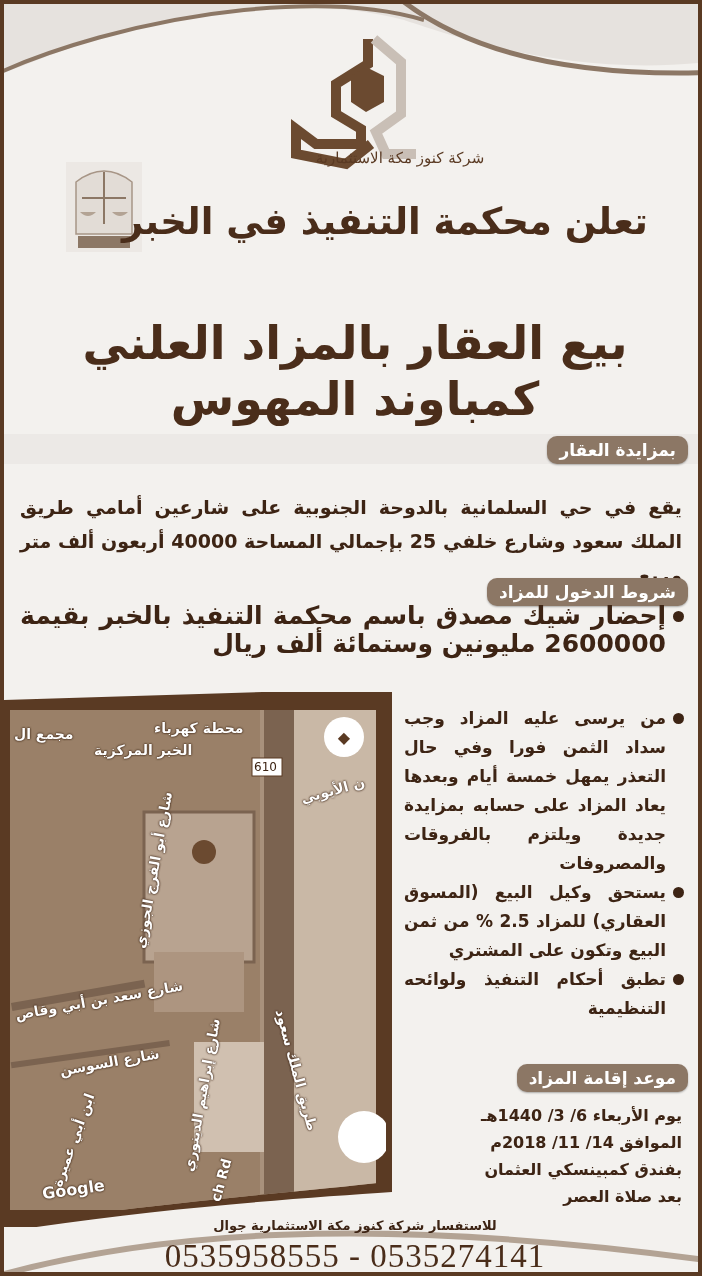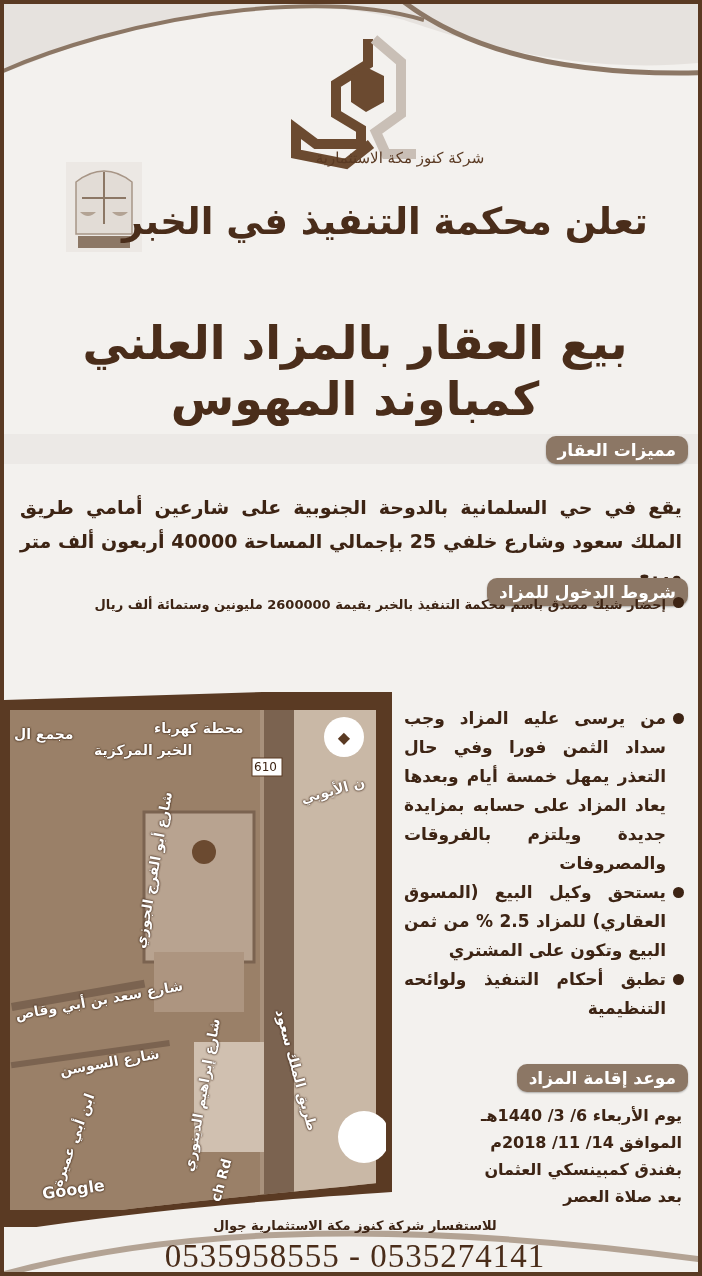--- a/index.html
+++ b/index.html
@@ -54,26 +54,26 @@
     </svg>
   </div>
 
   <div class="headline">تعلن محكمة التنفيذ في الخبر</div>
 
   <div class="title1">بيع العقار بالمزاد العلني</div>
   <div class="title2">كمباوند المهوس</div>
 
   <div class="bg-band" style="top:430px;height:30px;opacity:.5;"></div>
 
-  <div class="pill" style="right:10px;top:432px;">مميزات العقار</div>
+  <div class="pill" style="right:10px;top:432px;">بمزايدة العقار</div>
   <div class="para" style="top:474px;left:16px;margin-top:12px;">يقع في حي السلمانية بالدوحة الجنوبية على شارعين أمامي طريق الملك سعود وشارع خلفي 25 بإجمالي المساحة 40000 أربعون ألف متر مربع.</div>
 
   <div class="pill" style="right:10px;top:574px;">شروط الدخول للمزاد</div>
 
-  <div class="bullets" style="top:584px;left:16px;font-size:13px;line-height:33px;">
+  <div class="bullets" style="top:598px;left:16px;font-size:25px;line-height:28px;">
     <div class="bullet"><span class="dot"></span><span>إحضار شيك مصدق باسم محكمة التنفيذ بالخبر بقيمة 2600000 مليونين وستمائة ألف ريال</span></div>
   </div>
 
   <div class="bullets" style="top:700px;left:400px;">
     <div class="bullet"><span class="dot"></span><span>من يرسى عليه المزاد وجب سداد الثمن فورا وفي حال التعذر يمهل خمسة أيام وبعدها يعاد المزاد على حسابه بمزايدة جديدة ويلتزم بالفروقات والمصروفات</span></div>
     <div class="bullet"><span class="dot"></span><span>يستحق وكيل البيع (المسوق العقاري) للمزاد 2.5 % من ثمن البيع وتكون على المشتري</span></div>
     <div class="bullet"><span class="dot"></span><span>تطبق أحكام التنفيذ ولوائحه التنظيمية</span></div>
   </div>
 
   <div class="map">

